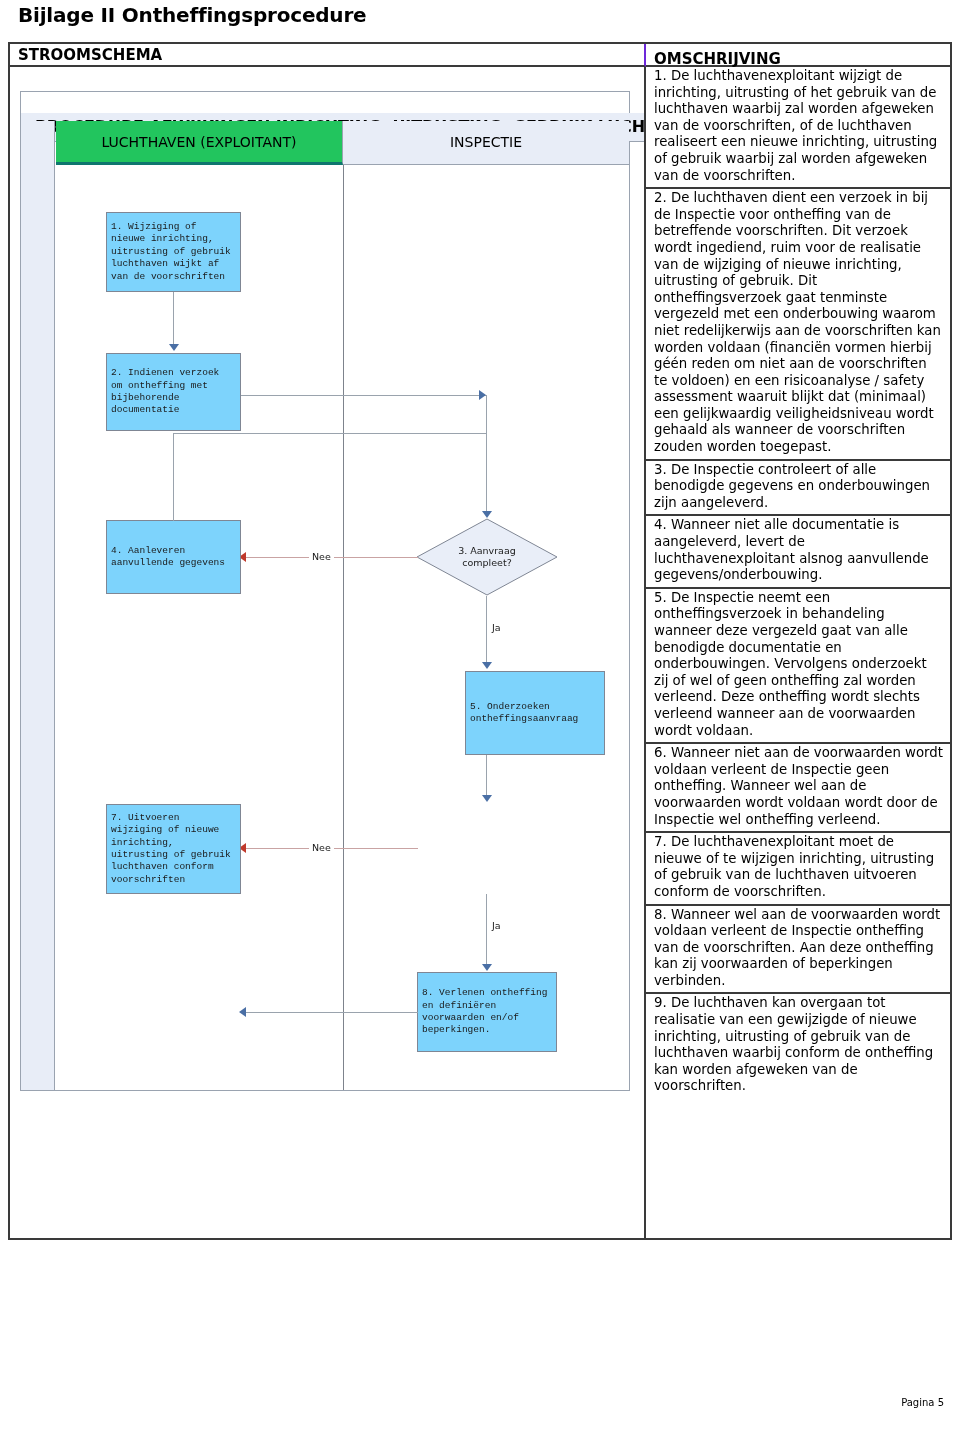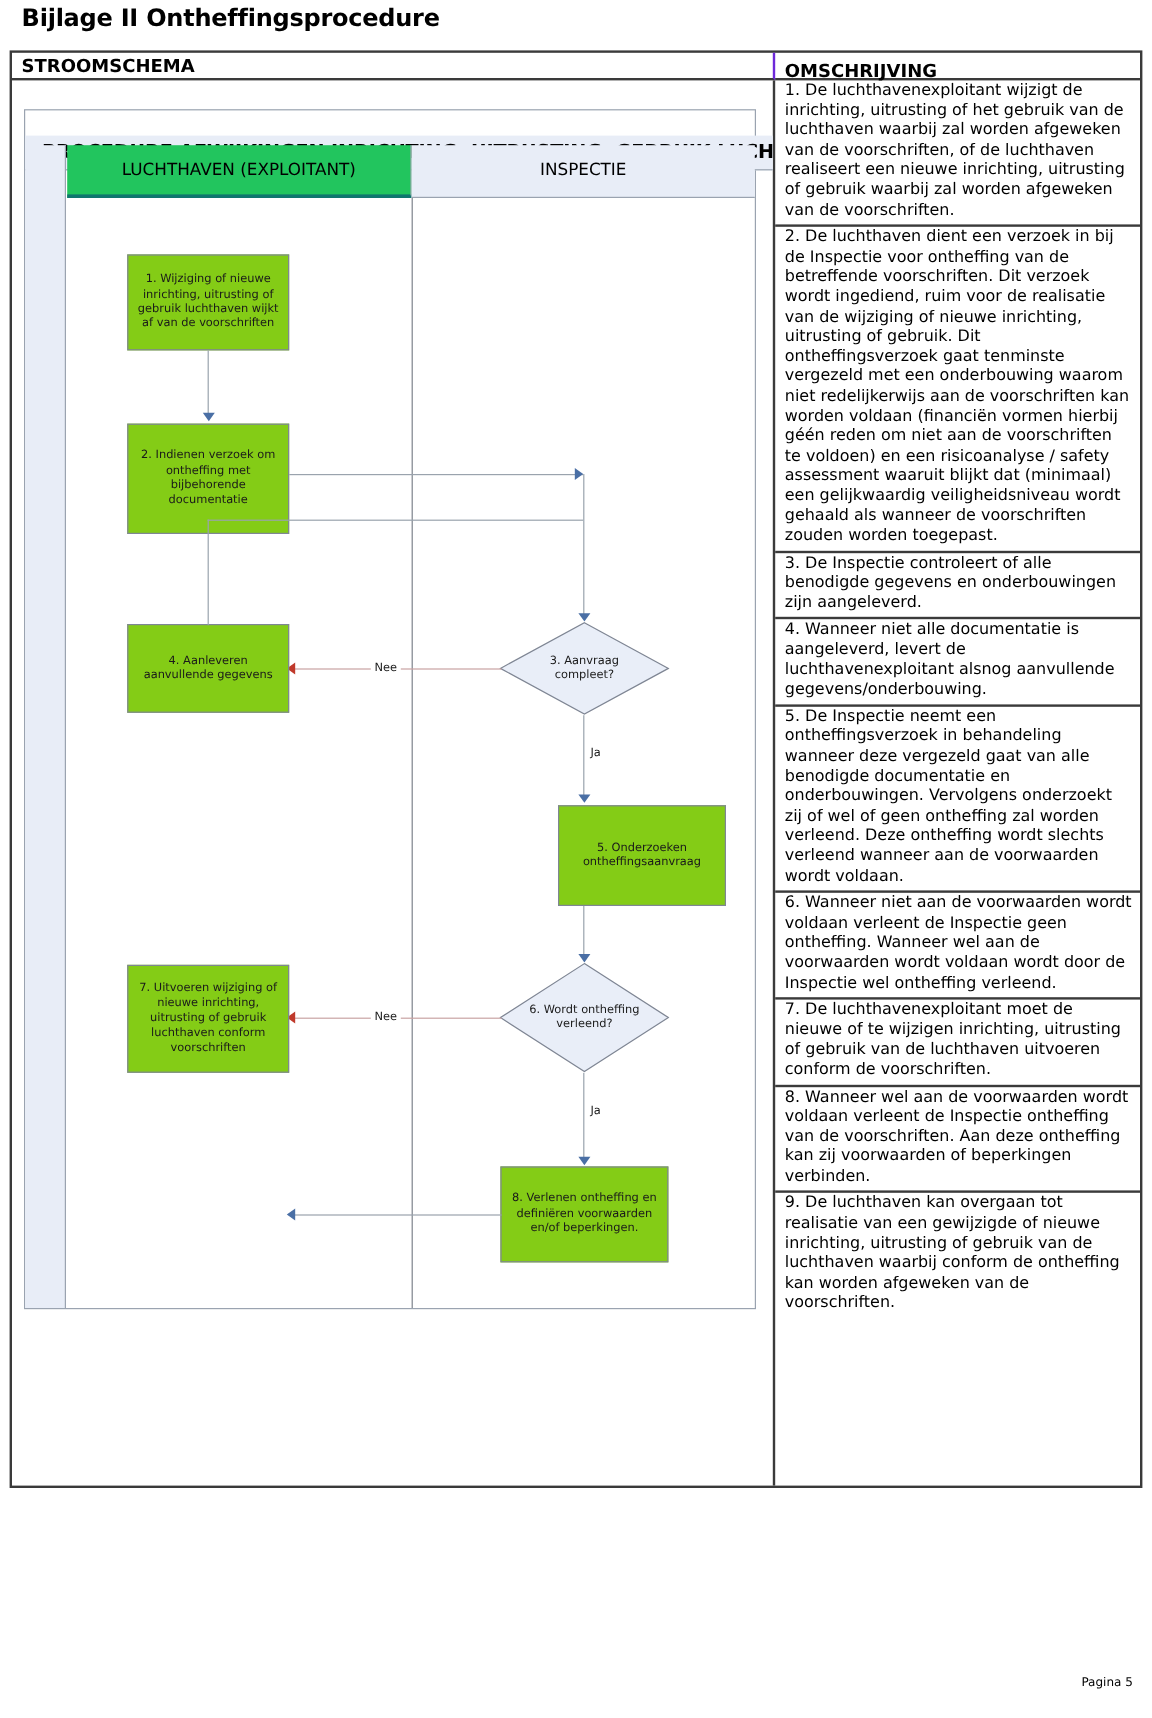--- a/index.html
+++ b/index.html
@@ -147,31 +147,32 @@
     left: 322px;
     top: 73px;
     width: 1px;
     height: 925px;
     background: #7d838c;
   }
 
   
   .node {
     position: absolute;
-    background: #84cc16;
+    background: #7dd3fc;
     border: 1px solid #7f8694;
     box-sizing: border-box;
     font-size: 9.5px;
     line-height: 12.4px;
-    text-align: center;
+    text-align: left;
     display: flex;
     align-items: center;
     justify-content: center;
     padding: 2px 4px;
     color: #1a1a1a;
+    font-family: Liberation Mono, monospace;
   }
   .node span { display: block; width: 100%; }
 
   .diamond-wrap {
     position: absolute;
     display: flex;
     align-items: center;
     justify-content: center;
   }
   .diamond-shape {
@@ -278,21 +279,21 @@
     <div id="lane-head-inspectie">INSPECTIE</div>
     <div id="lane-body-divider"></div>
 
     <div class="node" style="left:85px; top:120px; width:135px; height:80px;">
       <span>1. Wijziging of nieuwe inrichting, uitrusting of gebruik luchthaven wijkt af van de voorschriften</span>
     </div>
 
     <div class="conn" style="left:152px; top:200px; width:1px; height:54px;"></div>
     <div class="arrow-down" style="left:148px; top:252px;"></div>
 
-    <div class="node" style="left:85px; top:261px; width:135px; height:92px;">
+    <div class="node" style="left:85px; top:261px; width:135px; height:78px;">
       <span>2. Indienen verzoek om ontheffing met bijbehorende documentatie</span>
     </div>
 
     <div class="conn" style="left:220px; top:303px; width:245px; height:1px;"></div>
     <div class="arrow-right" style="left:458px; top:298px;"></div>
     <div class="conn" style="left:465px; top:303px; width:1px; height:118px;"></div>
     <div class="arrow-down" style="left:461px; top:419px;"></div>
 
     <div class="diamond-wrap" style="left:395px; top:426px; width:142px; height:78px;">
       <svg class="diamond-shape" viewBox="0 0 142 78" preserveAspectRatio="none">
@@ -316,26 +317,20 @@
     <div class="arrow-down" style="left:461px; top:570px;"></div>
     <div class="edge-label" style="left:468px; top:530px;">Ja</div>
 
     <div class="node" style="left:396px; top:579px; width:140px; height:84px;margin-left:48px;">
       <span>5. Onderzoeken ontheffingsaanvraag</span>
     </div>
 
     <div class="conn" style="left:465px; top:663px; width:1px; height:42px;"></div>
     <div class="arrow-down" style="left:461px; top:703px;"></div>
 
-    <div class="diamond-wrap" style="left:395px; top:710px; width:142px; height:92px;">
-      <svg class="diamond-shape" viewBox="0 0 142 92" preserveAspectRatio="none">
-        <polygon points="71,1 141,46 71,91 1,46" fill="#e9eef8" stroke="#7f8694" stroke-width="1"></polygon>
-      </svg>
-      <div class="diamond-label">6. Wordt ontheffing verleend?</div>
-    </div>
 
     <div class="conn-red" style="left:222px; top:756px; width:175px; height:1px;"></div>
     <div class="arrow-left" style="left:218px; top:751px;"></div>
     <div class="edge-label" style="left:288px; top:750px;">Nee</div>
 
     <div class="node" style="left:85px; top:712px; width:135px; height:90px;">
       <span>7. Uitvoeren wijziging of nieuwe inrichting, uitrusting of gebruik luchthaven conform voorschriften</span>
     </div>
 
     <div class="conn" style="left:465px; top:802px; width:1px; height:72px;"></div>

